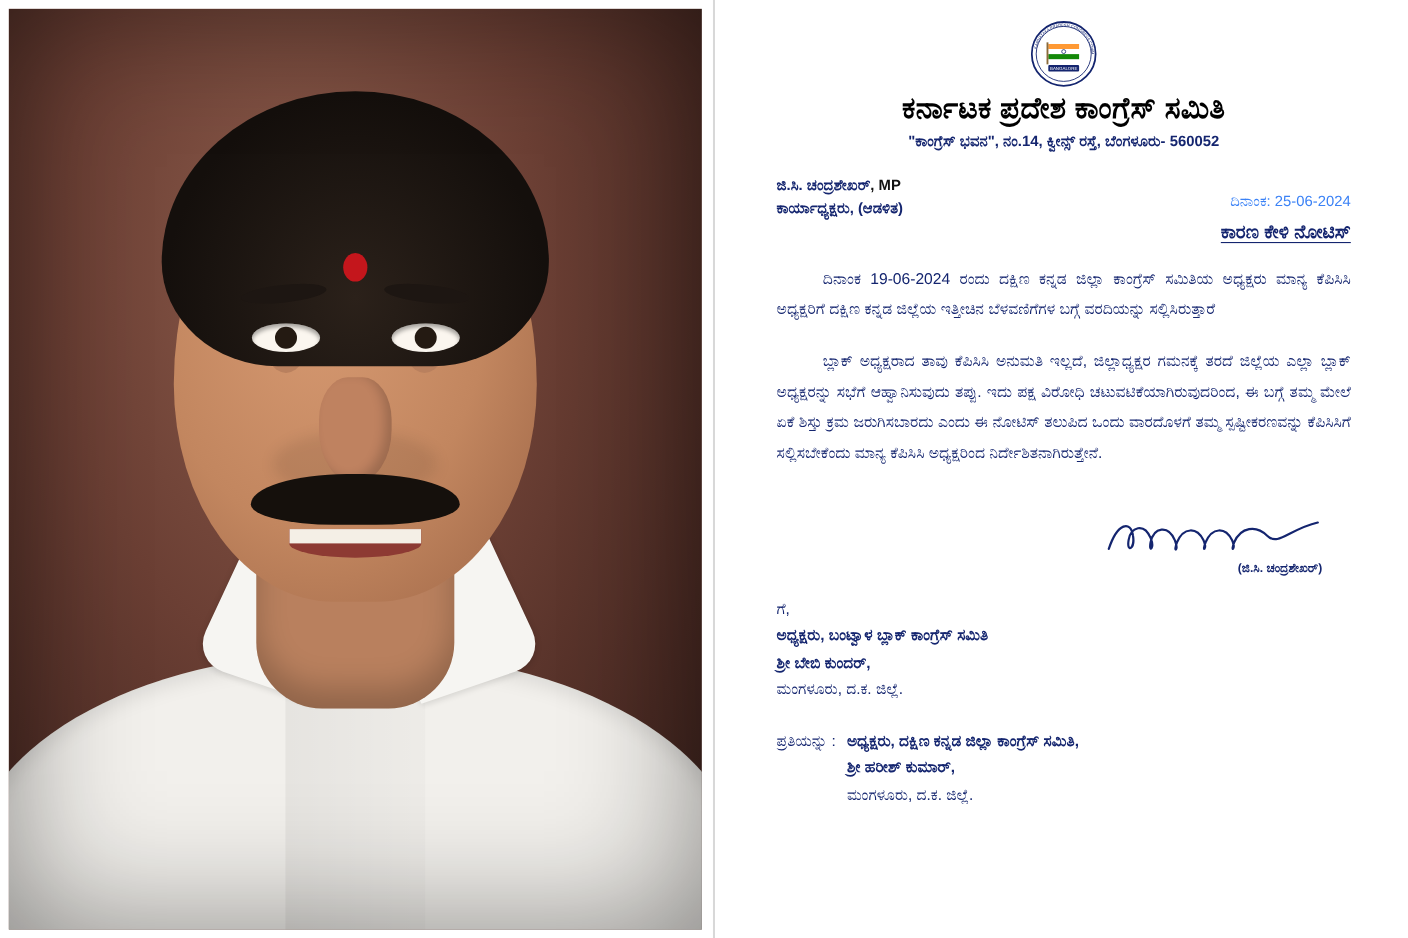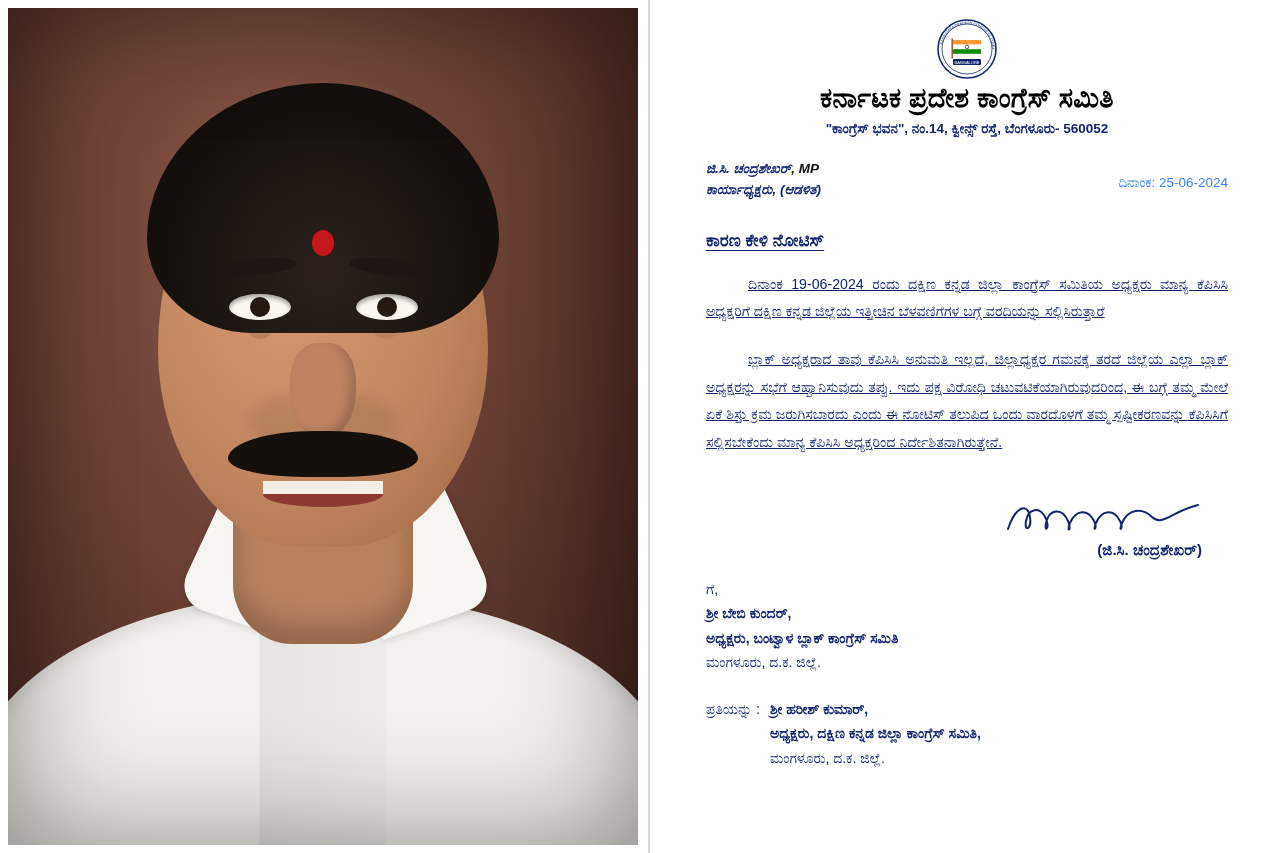--- a/index.html
+++ b/index.html
@@ -267,62 +267,59 @@
   .meta-row {
     display: flex;
     justify-content: space-between;
     align-items: flex-start;
     margin-top: 22px;
   }
   .sender {
     font-size: 13.5px;
     line-height: 1.55;
     color: #14256f;
-    font-style: italic;
   }
   .sender .nm { font-weight: bold; }
   .sender .mp { font-weight: bold; color: #111; }
   .date {
     font-size: 13.5px;
     color: #3b82f6;
     padding-top: 16px;
   }
 
   .subject {
-    text-align: left;
+    text-align: right;
     font-size: 17px;
     font-weight: bold;
     color: #14256f;
-    margin-top: 30px;
     text-decoration: underline;
     text-underline-offset: 4px;
   }
 
   .body-para {
     font-size: 14.2px;
     line-height: 1.95;
     color: #14256f;
     text-align: justify;
     text-indent: 42px;
     margin-top: 20px;
-    text-decoration: underline;
   }
 
   .sign-block {
     margin-top: 42px;
     text-align: right;
     padding-right: 26px;
   }
   .sign-scribble {
     height: 40px;
     display: block;
     margin-left: auto;
   }
   .sign-name {
-    font-size: 15px;
+    font-size: 11px;
     font-weight: bold;
     color: #14256f;
     margin-top: 2px;
   }
 
   .to-block {
     margin-top: 18px;
     font-size: 14px;
     line-height: 1.75;
     color: #14256f;
@@ -421,28 +418,28 @@
 
     <div class="sign-block">
       <svg class="sign-scribble" viewBox="0 0 200 40" width="200" height="40" aria-hidden="true">
         <path d="M6 30 C 14 6, 26 4, 28 18 C 30 30, 22 34, 24 22 C 26 10, 38 6, 44 20 C 48 30, 42 34, 44 24 C 47 10, 60 8, 66 22 C 70 32, 64 34, 68 24 C 74 10, 86 10, 92 22 C 96 30, 90 34, 94 24 C 100 10, 112 10, 118 22 C 122 30, 116 34, 120 24 C 126 10, 140 8, 150 18 C 160 28, 170 12, 196 6" fill="none" stroke="#14256f" stroke-width="2" stroke-linecap="round"></path>
       </svg>
       <div class="sign-name">(ಜಿ.ಸಿ. ಚಂದ್ರಶೇಖರ್)</div>
     </div>
 
     <div class="to-block">
       <div>ಗೆ,</div>
+      <div class="b">ಅಧ್ಯಕ್ಷರು, ಬಂಟ್ವಾಳ ಬ್ಲಾಕ್ ಕಾಂಗ್ರೆಸ್ ಸಮಿತಿ</div>
       <div class="b">ಶ್ರೀ ಬೇಬಿ ಕುಂದರ್,</div>
-      <div class="b">ಅಧ್ಯಕ್ಷರು, ಬಂಟ್ವಾಳ ಬ್ಲಾಕ್ ಕಾಂಗ್ರೆಸ್ ಸಮಿತಿ</div>
       <div>ಮಂಗಳೂರು, ದ.ಕ. ಜಿಲ್ಲೆ.</div>
     </div>
 
     <div class="cc-block">
       <div class="cc-label">ಪ್ರತಿಯನ್ನು :</div>
       <div class="cc-body">
+        <div class="b">ಅಧ್ಯಕ್ಷರು, ದಕ್ಷಿಣ ಕನ್ನಡ ಜಿಲ್ಲಾ ಕಾಂಗ್ರೆಸ್ ಸಮಿತಿ,</div>
         <div class="b">ಶ್ರೀ ಹರೀಶ್ ಕುಮಾರ್,</div>
-        <div class="b">ಅಧ್ಯಕ್ಷರು, ದಕ್ಷಿಣ ಕನ್ನಡ ಜಿಲ್ಲಾ ಕಾಂಗ್ರೆಸ್ ಸಮಿತಿ,</div>
         <div>ಮಂಗಳೂರು, ದ.ಕ. ಜಿಲ್ಲೆ.</div>
       </div>
     </div>
 
   </div>
 </div>
 
 </body></html>

